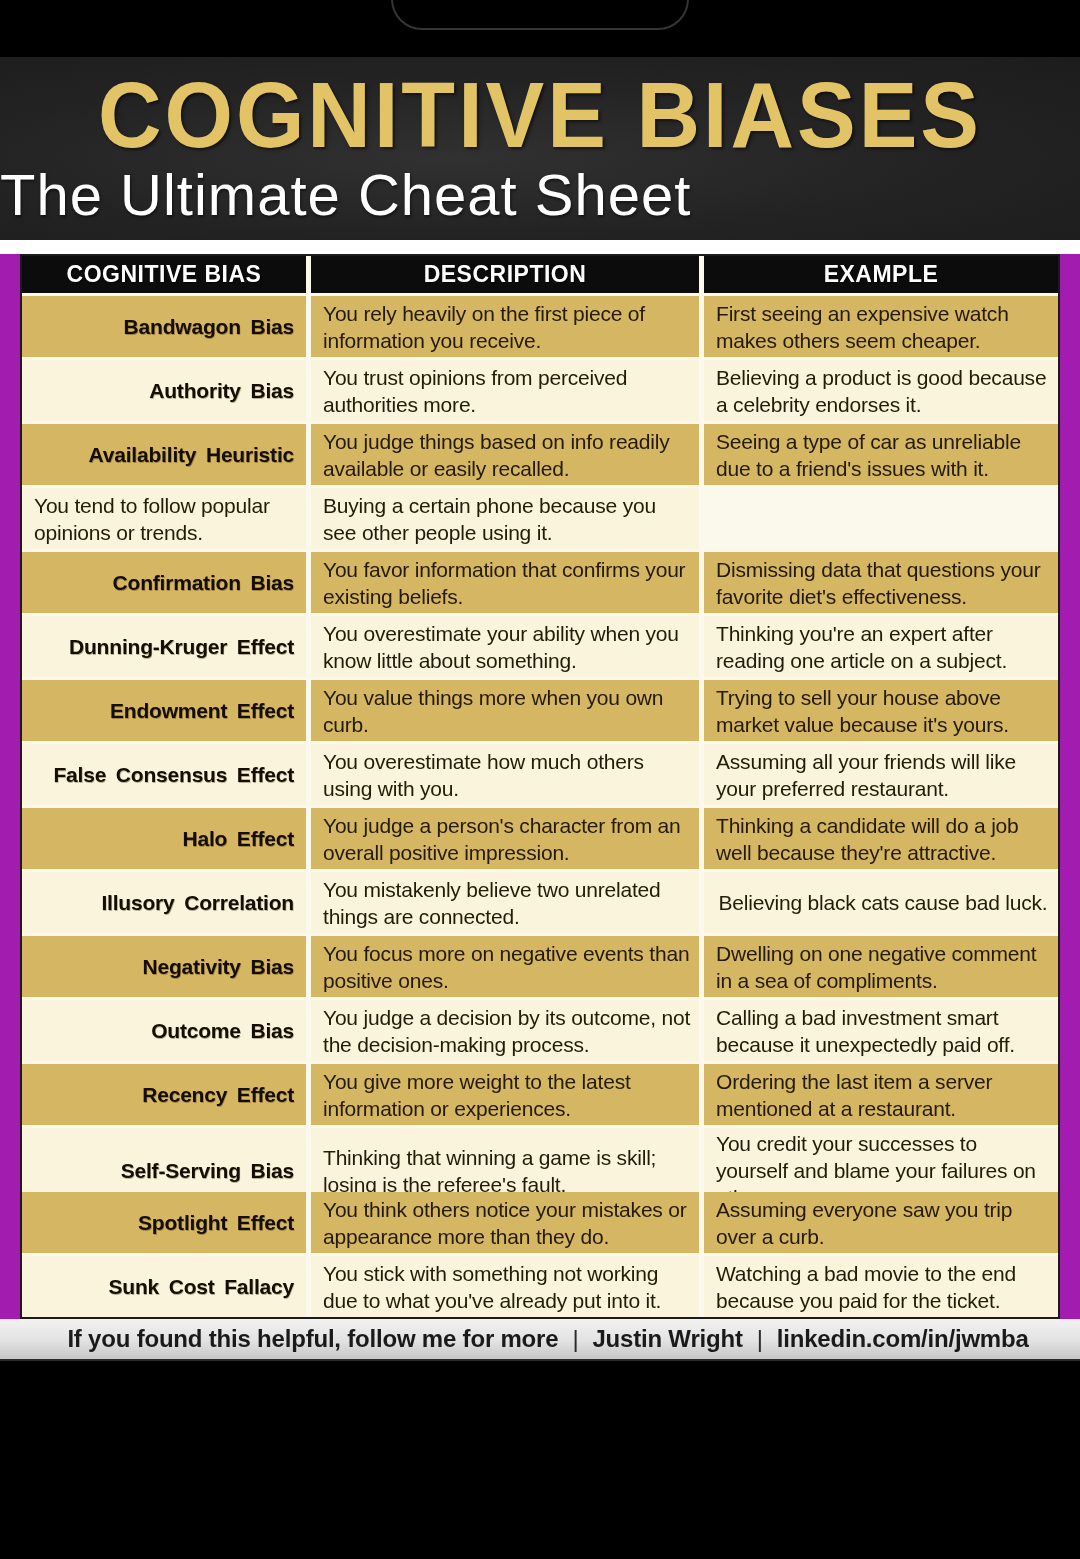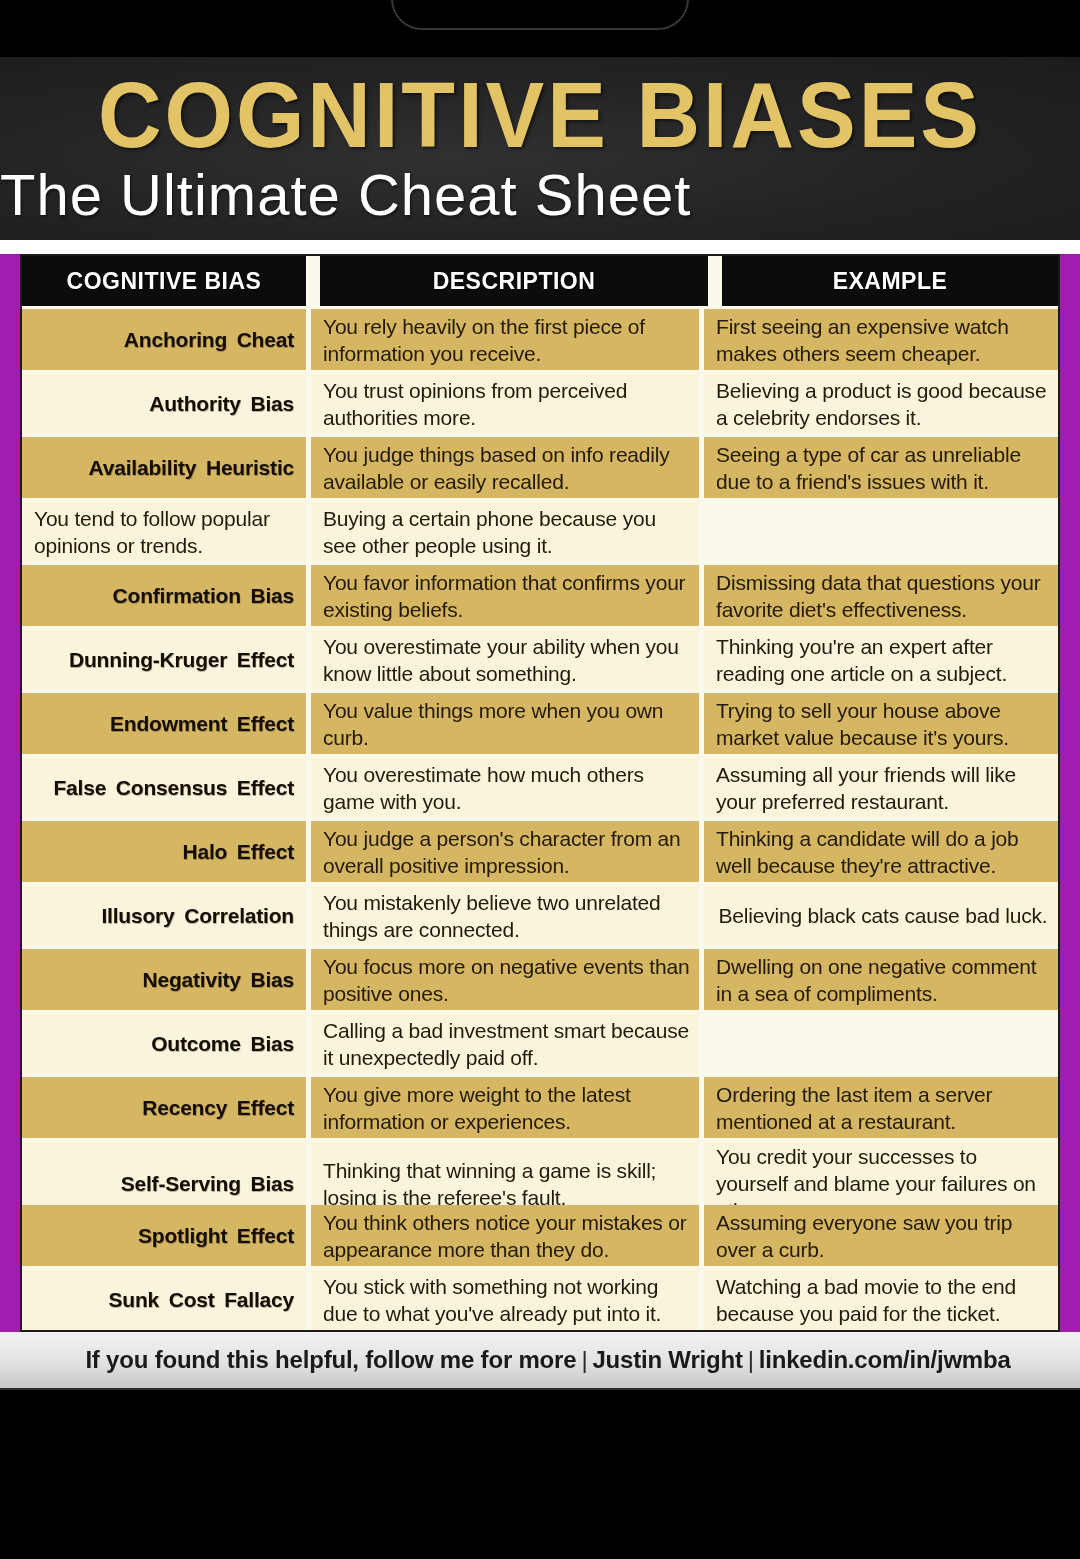--- a/index.html
+++ b/index.html
@@ -75,23 +75,23 @@
   .bias-table {
     margin: 0 20px;
     width: 1040px;
     flex: 0 0 auto;
     border: 2px solid #1b1b1b;
     background: #fbf8ec;
   }
   .t-head {
     display: grid;
     grid-template-columns: 284px 388px 1fr;
-    column-gap: 14px;
+    column-gap: 5px;
     background: #fbf8ec;
-    height: 50px;
+    height: 37px;
     border-radius: 17px;
   }
   .t-head .h-cell {
     background: var(--header-bg, #0c0c0c);
     color: #ffffff;
     font-weight: bold;
     font-size: 23px;
     letter-spacing: 0.5px;
     display: flex;
     align-items: center;
@@ -128,27 +128,27 @@
   }
   .cell.desc, .cell.example {
     justify-content: center;
     text-align: left;
     padding: 2px 8px 2px 12px;
     letter-spacing: -0.2px;
   }
 
   
   .footer-strip {
-    height: 56px;
+    height: 40px;
     flex: 0 0 auto;
     background: linear-gradient(#f2f2f2 0%, #e2e2e2 55%, #c6c6c6 100%);
     display: flex;
     align-items: center;
     justify-content: center;
-    gap: 5px;
+    gap: 14px;
     font-weight: bold;
     font-size: 24px;
     color: #1a1a1a;
     letter-spacing: -0.2px;
     padding-left: 16px;
   }
   .footer-strip .sep { font-weight: normal; color: #2a2a2a; }
 
   
   .bottom-band {
@@ -175,21 +175,21 @@
 
   <div class="bias-table">
     <div class="t-head">
       <div class="h-cell">COGNITIVE BIAS</div>
       <div class="h-cell">DESCRIPTION</div>
       <div class="h-cell">EXAMPLE</div>
     </div>
     <div id="table-body">
         <div class="row gold">
           <div class="cell bias">
-            <span>Anchoring Cheat</span>
+            <span>Bandwagon Bias</span>
           </div>
           <div class="cell desc">
             <span>You rely heavily on the first piece of information you receive.</span>
           </div>
           <div class="cell example">
             <span>First seeing an expensive watch makes others seem cheaper.</span>
           </div>
         </div>
         <div class="row cream">
           <div class="cell bias">
@@ -252,21 +252,21 @@
           </div>
           <div class="cell example">
             <span>Trying to sell your house above market value because it's yours.</span>
           </div>
         </div>
         <div class="row cream">
           <div class="cell bias">
             <span>False Consensus Effect</span>
           </div>
           <div class="cell desc">
-            <span>You overestimate how much others game with you.</span>
+            <span>You overestimate how much others using with you.</span>
           </div>
           <div class="cell example">
             <span>Assuming all your friends will like your preferred restaurant.</span>
           </div>
         </div>
         <div class="row gold">
           <div class="cell bias">
             <span>Halo Effect</span>
           </div>
           <div class="cell desc">
@@ -294,20 +294,23 @@
           <div class="cell desc">
             <span>You focus more on negative events than positive ones.</span>
           </div>
           <div class="cell example">
             <span>Dwelling on one negative comment in a sea of compliments.</span>
           </div>
         </div>
         <div class="row cream">
           <div class="cell bias">
             <span>Outcome Bias</span>
+          </div>
+          <div class="cell desc">
+            <span>You judge a decision by its outcome, not the decision-making process.</span>
           </div>
           <div class="cell example">
             <span>Calling a bad investment smart because it unexpectedly paid off.</span>
           </div>
         </div>
         <div class="row gold">
           <div class="cell bias">
             <span>Recency Effect</span>
           </div>
           <div class="cell desc">

